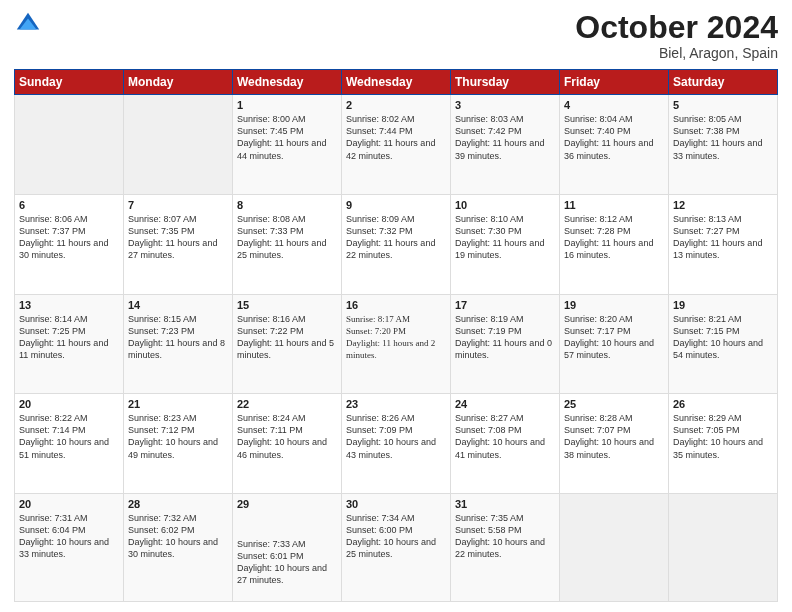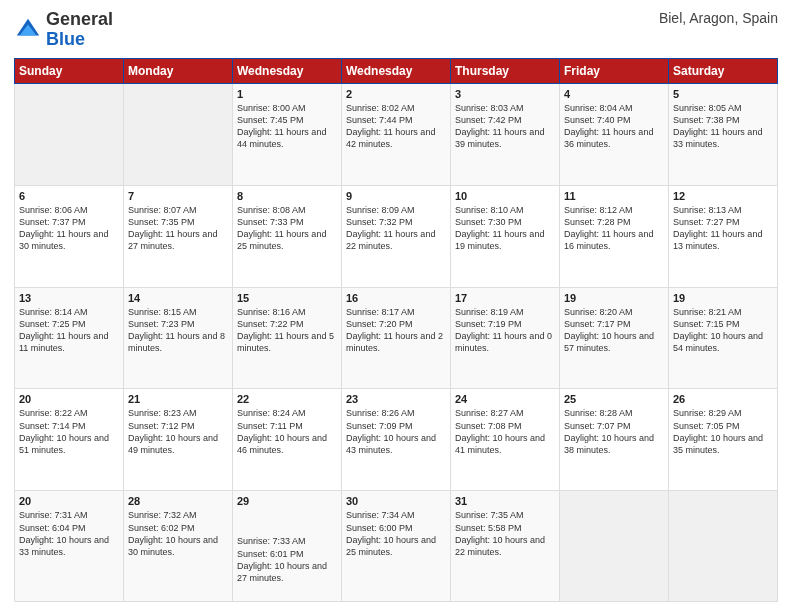--- a/index.html
+++ b/index.html
@@ -103,26 +103,23 @@
 </head>
 <body>
 
 <div class="container">
   <div class="header">
     <div class="logo">
       <svg class="logo-icon" viewBox="0 0 40 40" xmlns="http://www.w3.org/2000/svg">
         <polygon points="20,4 36,28 4,28" fill="#1565c0"></polygon>
         <polygon points="20,12 32,28 8,28" fill="#42a5f5"></polygon>
       </svg>
-      <div class="logo-text">
-        <div><span class="general">General</span></div>
-        <div><span class="blue">Blue</span></div>
-      </div>
     </div>
     <div class="title-block">
+      <div class="month-title">October 2024</div>
       <div class="subtitle">Biel, Aragon, Spain</div>
     </div>
   </div>
 
   <table class="calendar">
     <thead>
       <tr>
       <th>Sunday</th>
           <th>Monday</th>
           <th>Wednesday</th>
@@ -225,21 +222,21 @@
 Daylight: 11 hours and 8 minutes.</div>
           </td>
           <td>
             <span class="day-number">15</span>
             <div class="day-info" style="white-space: pre-line;">Sunrise: 8:16 AM
 Sunset: 7:22 PM
 Daylight: 11 hours and 5 minutes.</div>
           </td>
           <td>
             <span class="day-number">16</span>
-            <div class="day-info" style="white-space: pre-line;">Sunrise: 8:17 AM
+            <div class="day-info" style="white-space: pre-line; font-family: Liberation Serif, serif;">Sunrise: 8:17 AM
 Sunset: 7:20 PM
 Daylight: 11 hours and 2 minutes.</div>
           </td>
           <td>
             <span class="day-number">17</span>
             <div class="day-info" style="white-space: pre-line;">Sunrise: 8:19 AM
 Sunset: 7:19 PM
 Daylight: 11 hours and 0 minutes.</div>
           </td>
           <td>

